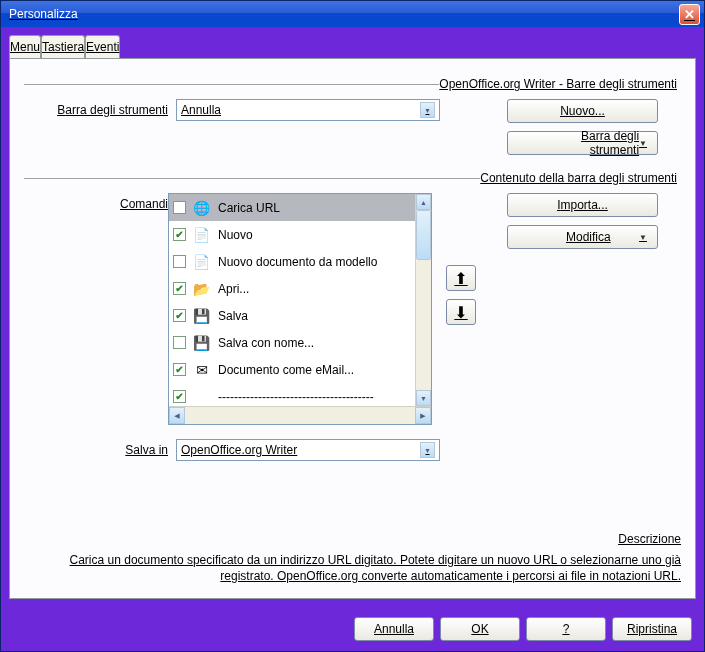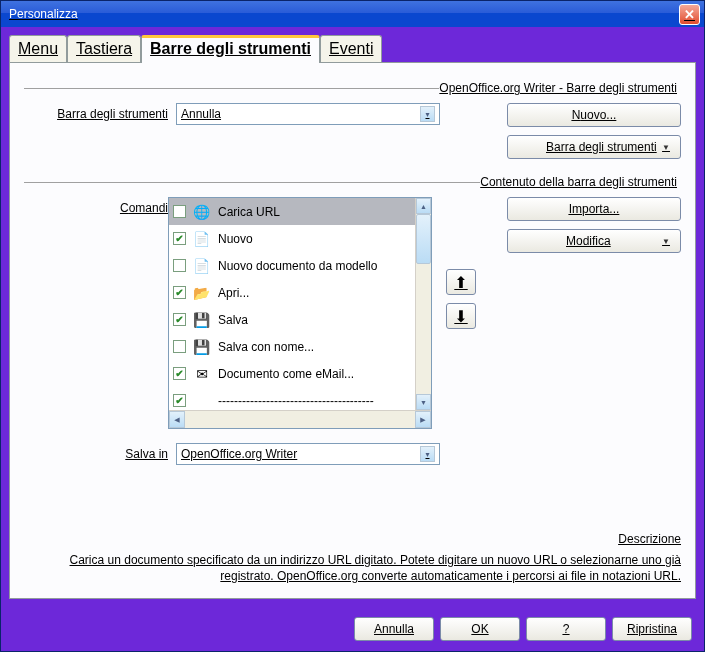--- a/index.html
+++ b/index.html
@@ -49,29 +49,29 @@
   padding: 8px;
   display: flex;
   flex-direction: column;
 }
 .tabs {
   display: flex;
   border-bottom: 1px solid #919b9c;
   margin-bottom: 0;
 }
 .tab {
-  padding: 4px 8px;
+  padding: 4px 0;
   border: 1px solid #919b9c;
   border-bottom: none;
   background: #f5f4ea;
   margin-right: 0;
   border-top-left-radius: 3px;
   border-top-right-radius: 3px;
   cursor: pointer;
-  font-size: 16px;
+  font-size: 12px;
   position: relative;
 }
 .tab.active {
   background: #fcfcfe;
   border-top: 3px solid #ffc73c;
   padding-top: 2px;
   font-weight: bold;
   z-index: 2;
   margin-bottom: -1px;
 }
@@ -134,21 +134,21 @@
   border: 1px solid #7b8ba8;
   background: linear-gradient(#fff,#eae9e1);
   border-radius: 3px;
   font-size: 12px;
   cursor: pointer;
   display: flex;
   align-items: center;
   justify-content: center;
   padding: 0 10px;
 }
-.btn.wide { width: 174px; }
+.btn.wide { width: 151px; }
 .btn-dd-arrow { margin-left: auto; font-size: 8px; color: #333; }
 .right-col {
   width: 174px;
   display: flex;
   flex-direction: column;
   gap: 8px;
 }
 .toolbar-row {
   display: flex;
   align-items: flex-start;
@@ -292,21 +292,20 @@
     <span class="titlebar-title">Personalizza</span>
     <div class="close-btn">
       <span>✕</span>
     </div>
   </div>
 
   <div class="content">
     <div class="tabs">
       <div class="tab"><span>Menu</span></div>
       <div class="tab"><span>Tastiera</span></div>
-      <div class="tab active"><span>Barre degli strumenti</span></div>
       <div class="tab"><span>Eventi</span></div>
     </div>
 
     <div class="tab-panel">
 
       <fieldset>
         <legend>OpenOffice.org Writer - Barre degli strumenti</legend>
         <div class="toolbar-row">
           <div class="row" style="flex:1;">
             <div class="field-label"><span class="underline">B</span><span>arra degli strumenti</span></div>

